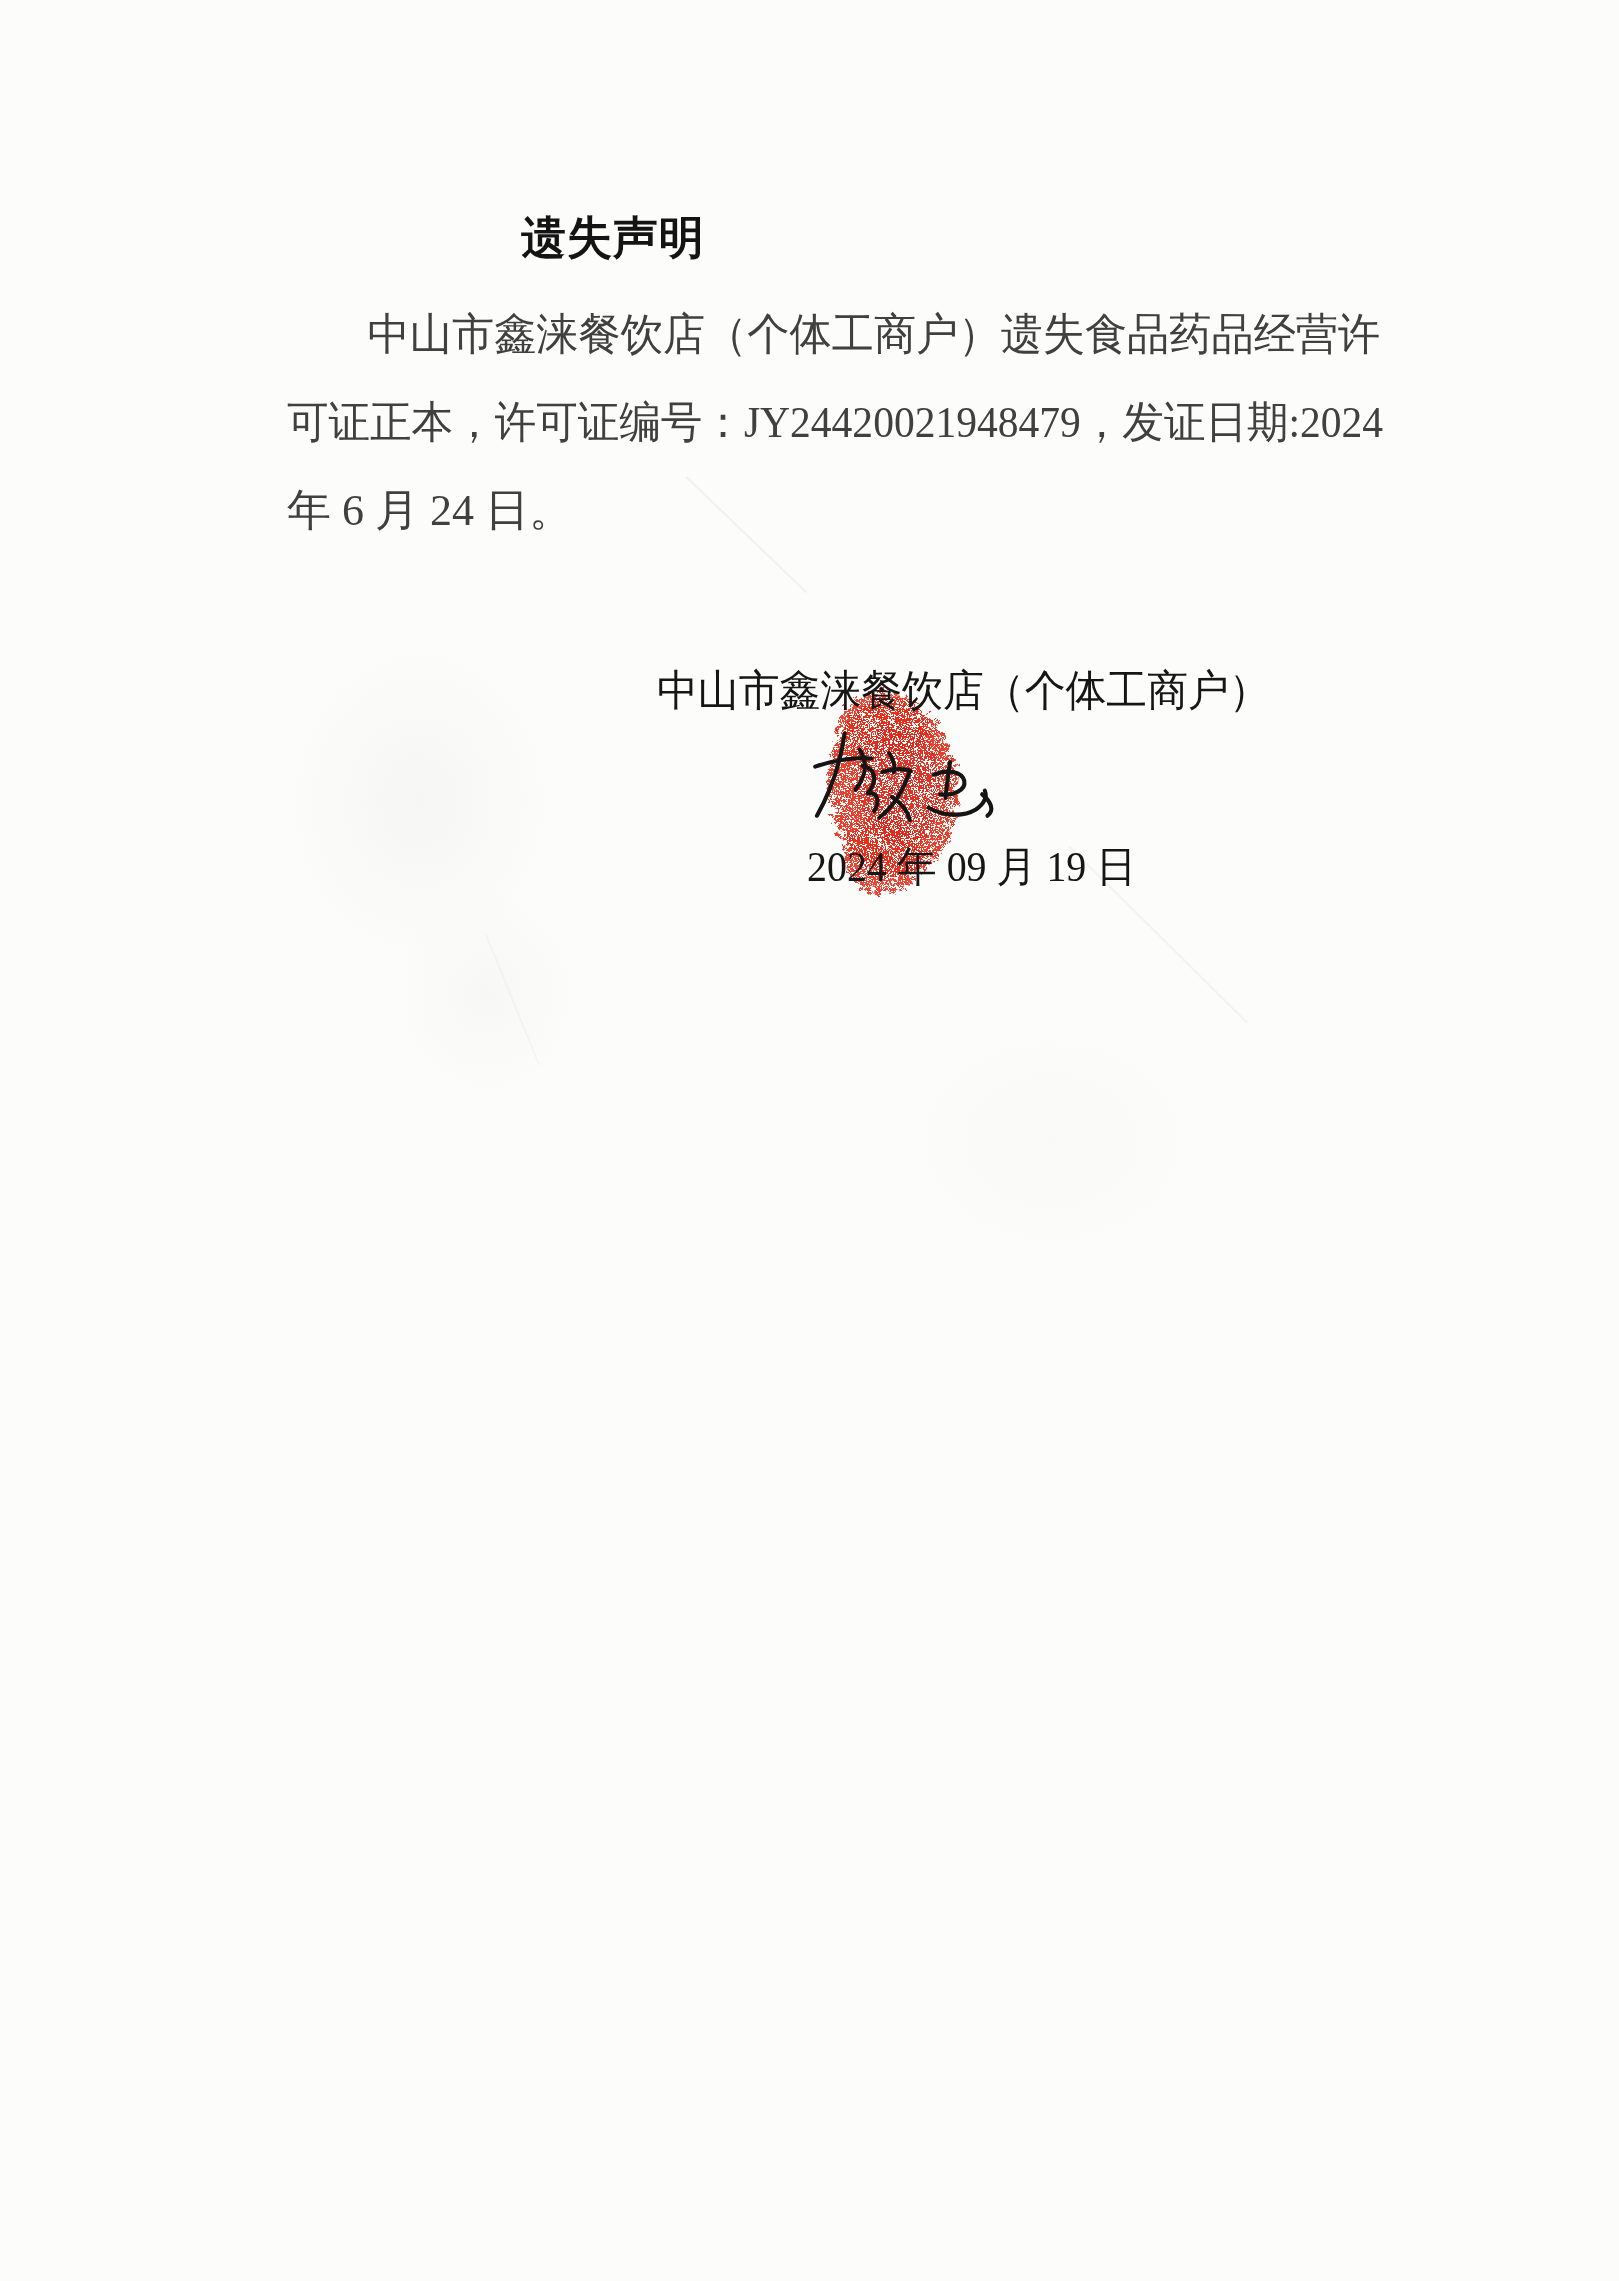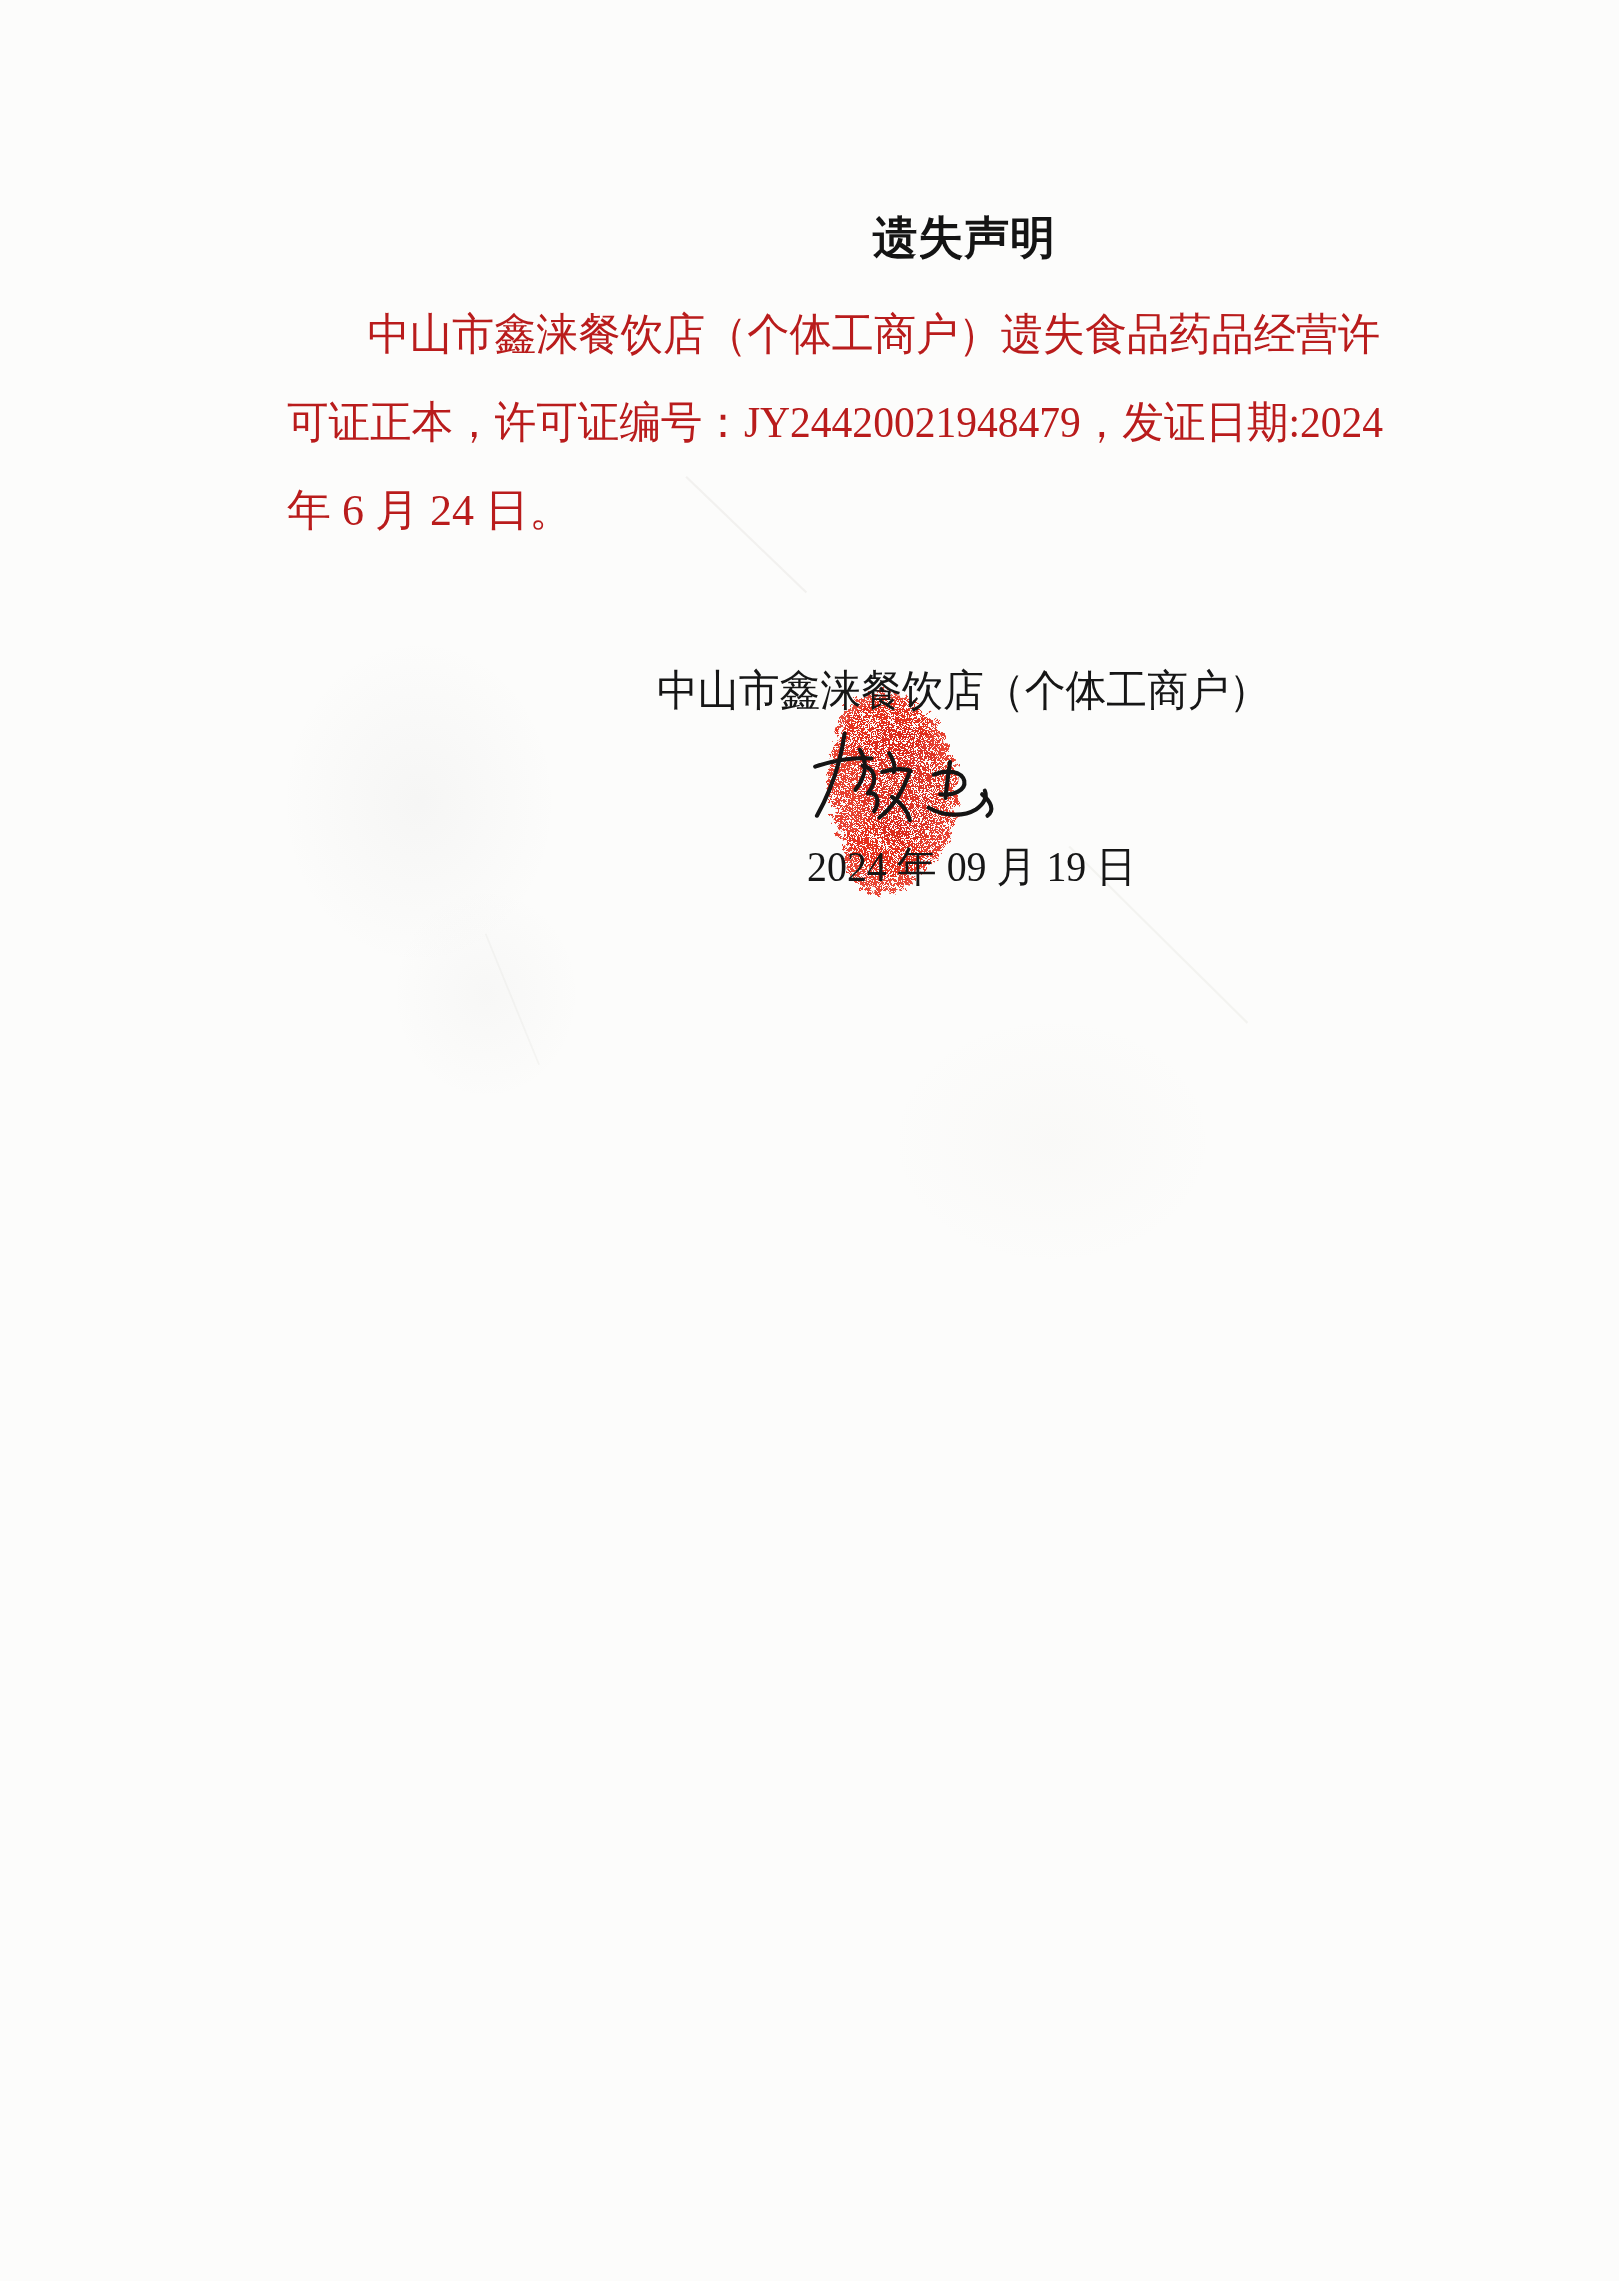--- a/index.html
+++ b/index.html
@@ -29,36 +29,36 @@
   .creases{
     position:absolute;
     inset:0;
     pointer-events:none;
   }
   .doc-title{
     position:absolute;
     left:521px;
     top:212px;
     width:535px;
-    text-align:right;
+    text-align:left;
     font-size:45px;
     font-weight:700;
     line-height:53px;
     letter-spacing:0.9px;
     color:#141414;
     white-space:nowrap;
   }
   .doc-body{
     position:absolute;
     left:287px;
     top:291px;
     width:1087px;
     font-size:44px;
     line-height:88px;
-    color:#b91c1c;
+    color:#404040;
   }
   .doc-body .bline{
     white-space:nowrap;
     transform-origin:0 50%;
     height:88px;
   }
   .bline.l1{ text-indent:84px; transform:scaleX(0.959); }
   .bline.l2{ transform:scaleX(0.944); }
   .sig-org{
     position:absolute;

